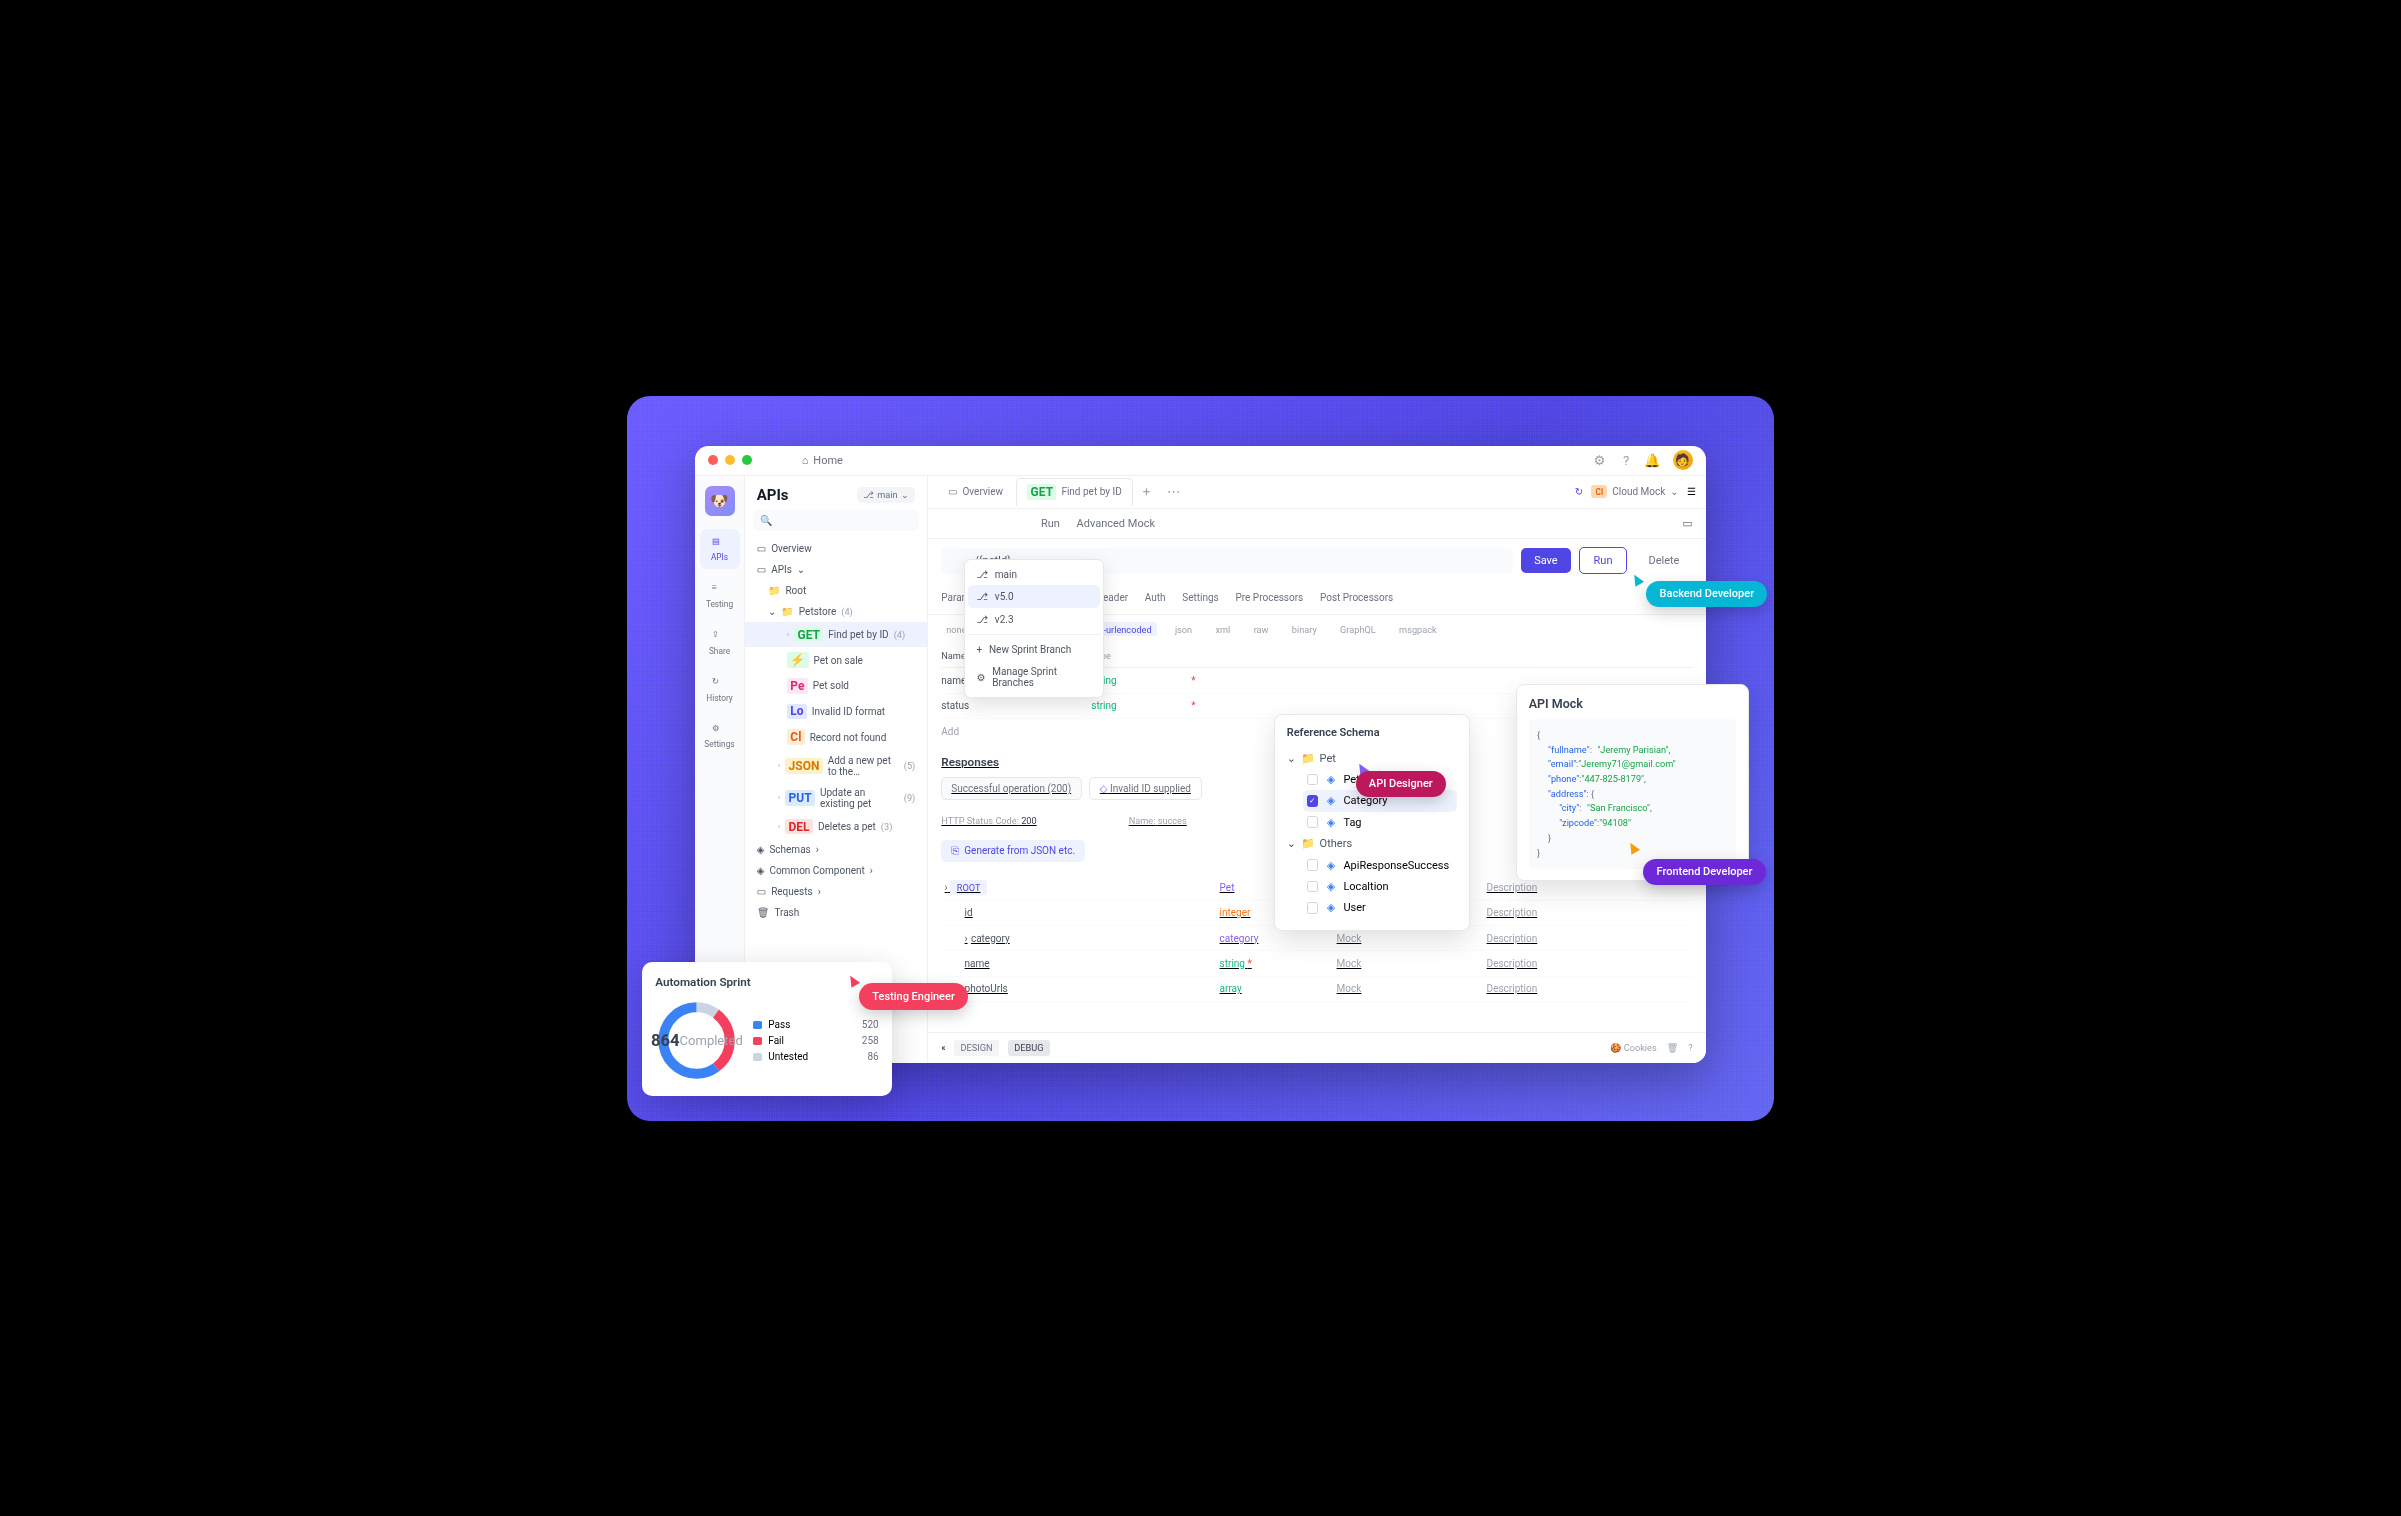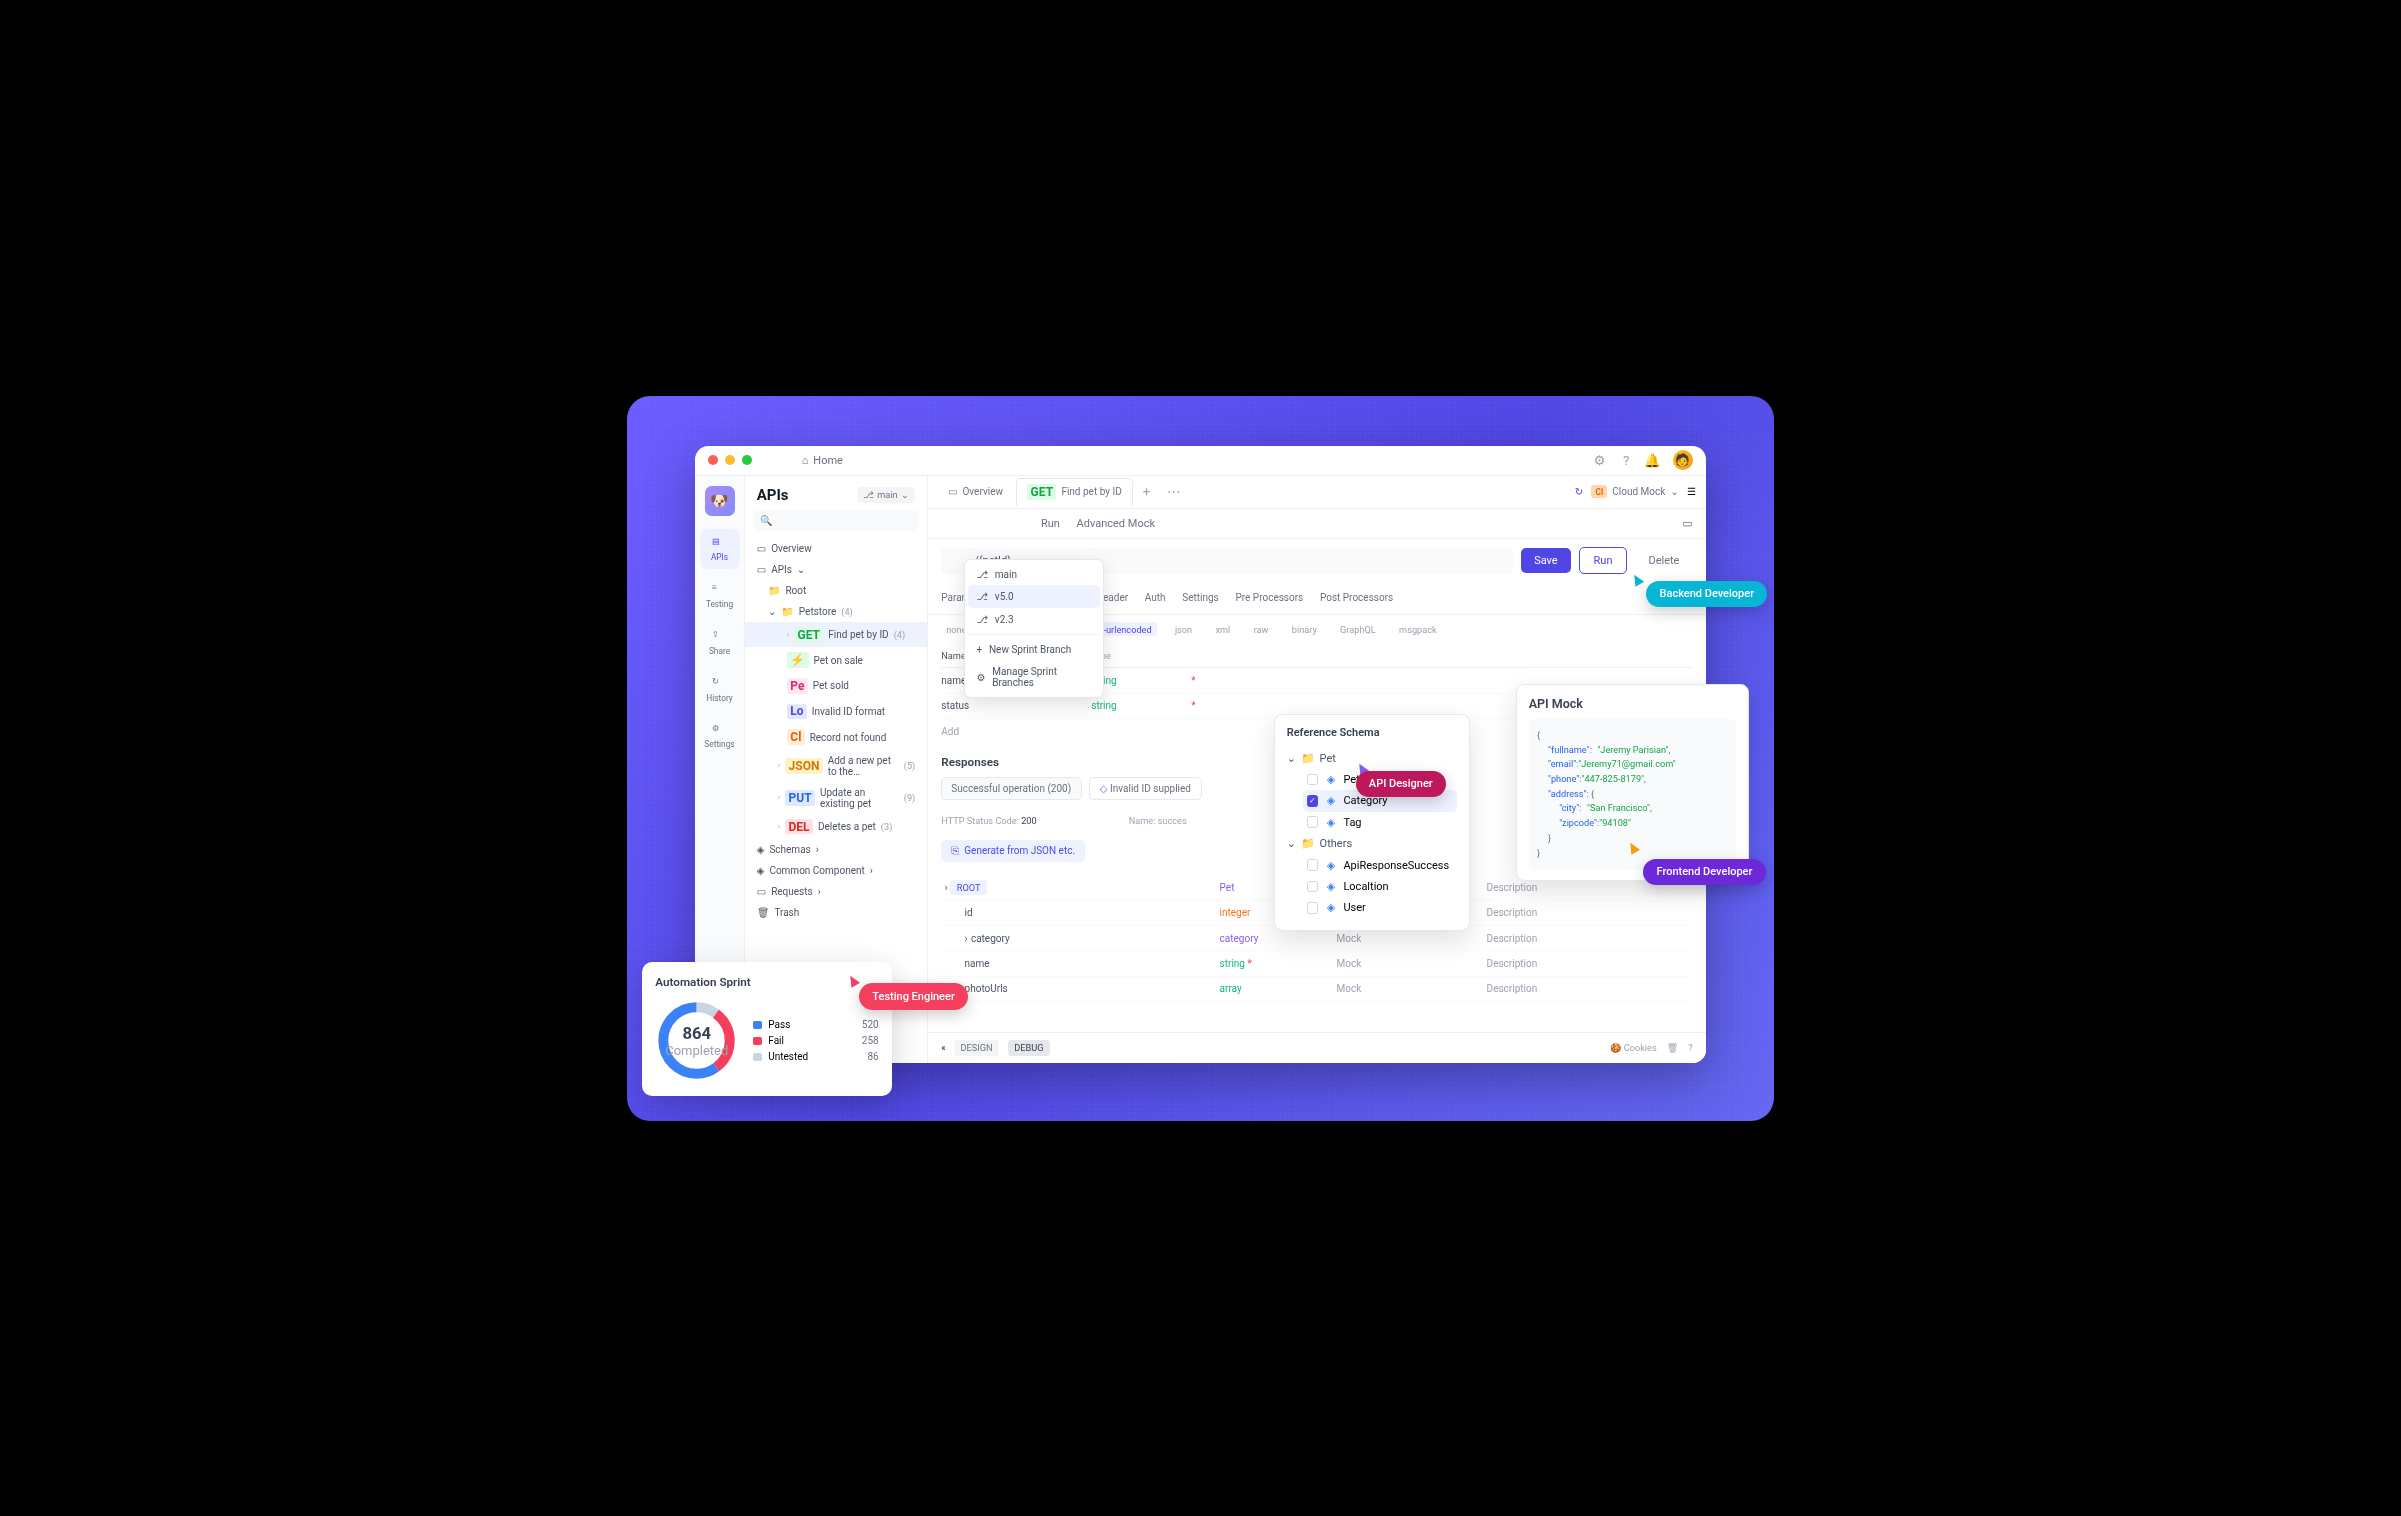--- a/index.html
+++ b/index.html
@@ -67,21 +67,21 @@
 .format-tabs { display: flex; gap: 13.3px; padding: 6.7px 13.3px; font-size: 9.2px; color: #9ca3af; }
 .format-tab { cursor: pointer; padding: 1.7px 5px; border-radius: 3.3px; }
 .format-tab.active { color: #4f46e5; background: #eef2ff; }
 .param-table { padding: 0 13.3px; }
 .param-head { display: flex; gap: 33px; padding: 6.7px 0; font-size: 9.2px; color: #9ca3af; border-bottom: 0.8px solid #f0f0f3; }
 .param-row { display: flex; align-items: center; gap: 33px; padding: 6.7px 0; font-size: 10px; border-bottom: 0.8px solid #f9fafb; }
 .pname { width: 117px; color: #4b5563; }
 .ptype { width: 67px; color: #10b981; }
 .preq { color: #ef4444; }
 .add-param { color: #9ca3af; padding: 6.7px 0; font-size: 10px; }
-.responses-sec { padding: 11.7px 13.3px; }
+.responses-sec { padding: 11.7px 13.3px; text-decoration: underline; }
 .resp-title { font-size: 11.7px; font-weight: 600; color: #374151; margin-bottom: 8.3px; }
 .resp-tabs { display: flex; gap: 6.7px; margin-bottom: 8.3px; }
 .resp-tab { padding: 5px 10px; font-size: 10px; border: 0.8px solid #e5e7eb; border-radius: 5px; color: #6b7280; cursor: pointer; background:#fff; }
 .resp-tab.active { background: #f9fafb; padding-left: 9px; }
 .resp-meta { display: flex; gap: 25px; font-size: 9.2px; color: #9ca3af; padding: 6.7px 0; }
 .gen-btn { display: inline-flex; align-items: center; gap: 5px; padding: 5px 10px; font-size: 10px; color: #4f46e5; background: #eef2ff; border-radius: 5px; margin: 6.7px 0; cursor: pointer; }
 .schema-table { margin-top: 6.7px; font-size: 10px; }
 .schema-row { display: flex; align-items: center; padding: 6.7px 3.3px; border-bottom: 0.8px solid #f9fafb; }
 .s-name { width: 275px; color: #4b5563; }
 .s-type { width: 117px; }
@@ -117,21 +117,21 @@
 .mock-code { font-family: 'SF Mono', Monaco, monospace; font-size: 9.2px; line-height: 1.6; background: #f9fafb; padding: 8.3px; border-radius: 5px; white-space: pre; overflow-x: auto; }
 .jk { color: #2563eb; }
 .jv { color: #16a34a; }
 .jp { color: #6b7280; }
 
 .auto-panel { position: absolute; bottom: 25px; left: 15px; width: 250px; background: #fff; border-radius: 10px; box-shadow: 0 10px 33px rgba(0,0,0,0.18); padding: 13.3px; z-index: 25; }
 .auto-title { font-size: 11.7px; font-weight: 600; color: #374151; margin-bottom: 10px; }
 .auto-body { display: flex; align-items: center; gap: 15px; }
 .donut { position: relative; width: 83px; height: 83px; }
 .donut svg { transform: rotate(-90deg); }
-.donut-center { position: absolute; inset: 0; display: flex; flex-direction: column; align-items: center; justify-content: center; }
+.donut-center { position: absolute; inset: 0; display: flex; flex-direction: row; align-items: center; justify-content: center; }
 .donut-num { font-size: 16.7px; font-weight: 700; color: #374151; }
 .donut-lbl { font-size: 13px; color: #9ca3af; }
 .legend { flex: 1; display: flex; flex-direction: column; gap: 5px; font-size: 10px; }
 .leg-row { display: flex; align-items: center; gap: 6.7px; }
 .leg-sq { width: 8.3px; height: 8.3px; border-radius: 1.7px; }
 .leg-val { margin-left: auto; color: #6b7280; }
 
 .role-tag { position: absolute; padding: 6.7px 13.3px; border-radius: 16.7px; font-size: 11px; color: #fff; font-weight: 500; box-shadow: 0 5px 15px rgba(0,0,0,0.2); z-index: 30; }
 .cursor { position: absolute; width: 0; height: 0; z-index: 29; }
 .cursor::before { content: ''; position: absolute; width: 0; height: 0; border-left: 5px solid transparent; border-right: 5px solid transparent; border-bottom: 11.7px solid currentColor; transform: rotate(-30deg); }

